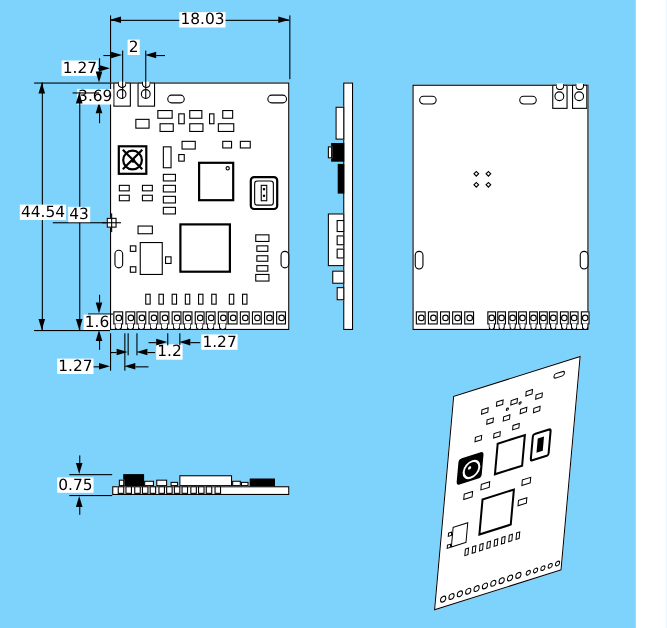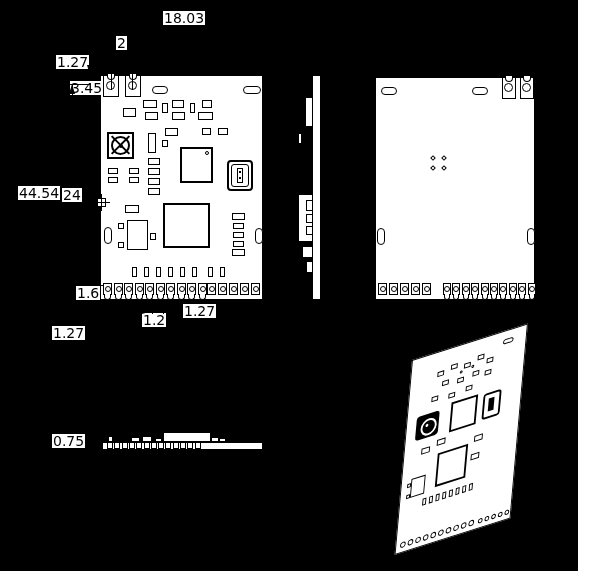--- a/index.html
+++ b/index.html
@@ -1,16 +1,16 @@
 <!DOCTYPE html>
 <html><head>
 <meta charset="utf-8">
 <style>
   html,body{margin:0;padding:0;background:#fff}
-  #canvas{position:relative;width:578px;height:571px;background:#000000;overflow:hidden;
+  #canvas{position:relative;width:578px;height:571px;background:#7dd3fc;overflow:hidden;
           font-family:"DejaVu Sans",sans-serif;color:#000}
   .hl,.vl{position:absolute;background:#000}
   .hl{height:1px}.vl{width:1px}
   .c{position:absolute;border:1px solid #000;background:#fff;box-sizing:border-box}
   .c2{border-width:2px}
   .blk{position:absolute;background:#000;box-sizing:border-box}
   .oval{border-radius:5px}
   .circ{border-radius:50%}
   .dim{position:absolute;font-size:14px;line-height:14px;background:#fff;
        white-space:nowrap;padding:0 1px;letter-spacing:0}
@@ -218,38 +218,38 @@
 
     <div class="hl" style="left:84px;top:62px;width:8px"></div>
     <div class="arr aR" style="left:90px;top:59px"></div>
     <div class="dim" style="left:56px;top:55px">1.27</div>
 
     <div class="vl" style="left:90px;top:53px;height:12px"></div>
     <div class="arr aD" style="left:87px;top:65px"></div>
     <div class="hl" style="left:83px;top:93px;width:20px"></div>
     <div class="arr aU" style="left:87px;top:93px"></div>
     <div class="vl" style="left:90px;top:103px;height:9px"></div>
-    <div class="dim" style="left:70px;top:81px">3.45</div>
+    <div class="dim" style="left:70px;top:81px">3.69</div>
 
     <div class="hl" style="left:31px;top:75px;width:69px"></div>
     <div class="hl" style="left:31px;top:300px;width:69px"></div>
     <div class="vl" style="left:38px;top:75px;height:225px"></div>
     <div class="arr aU" style="left:35px;top:75px"></div>
     <div class="arr aD" style="left:35px;top:290px"></div>
     <div class="dim" style="left:18px;top:186px">44.54</div>
 
     <div class="hl" style="left:66px;top:84px;width:24px"></div>
     <div class="vl" style="left:72px;top:84px;height:216px"></div>
     <div class="arr aU" style="left:69px;top:84px"></div>
     <div class="arr aD" style="left:69px;top:290px"></div>
     <div class="hl" style="left:48px;top:202px;width:49px"></div>
     <div class="c" style="left:97px;top:198px;width:9px;height:9px"></div>
     <div class="hl" style="left:93px;top:202px;width:17px"></div>
     <div class="vl" style="left:101px;top:194px;height:17px"></div>
-    <div class="dim" style="left:62px;top:188px">24</div>
+    <div class="dim" style="left:62px;top:188px">43</div>
 
     <div class="vl" style="left:90px;top:268px;height:7px"></div>
     <div class="arr aD" style="left:87px;top:275px"></div>
     <div class="hl" style="left:80px;top:285px;width:23px"></div>
     <div class="arr aU" style="left:87px;top:300px"></div>
     <div class="vl" style="left:90px;top:310px;height:8px"></div>
     <div class="dim" style="left:76px;top:286px">1.6</div>
 
     <div class="vl" style="left:100px;top:303px;height:34px"></div>
     <div class="vl" style="left:113px;top:303px;height:34px"></div>

